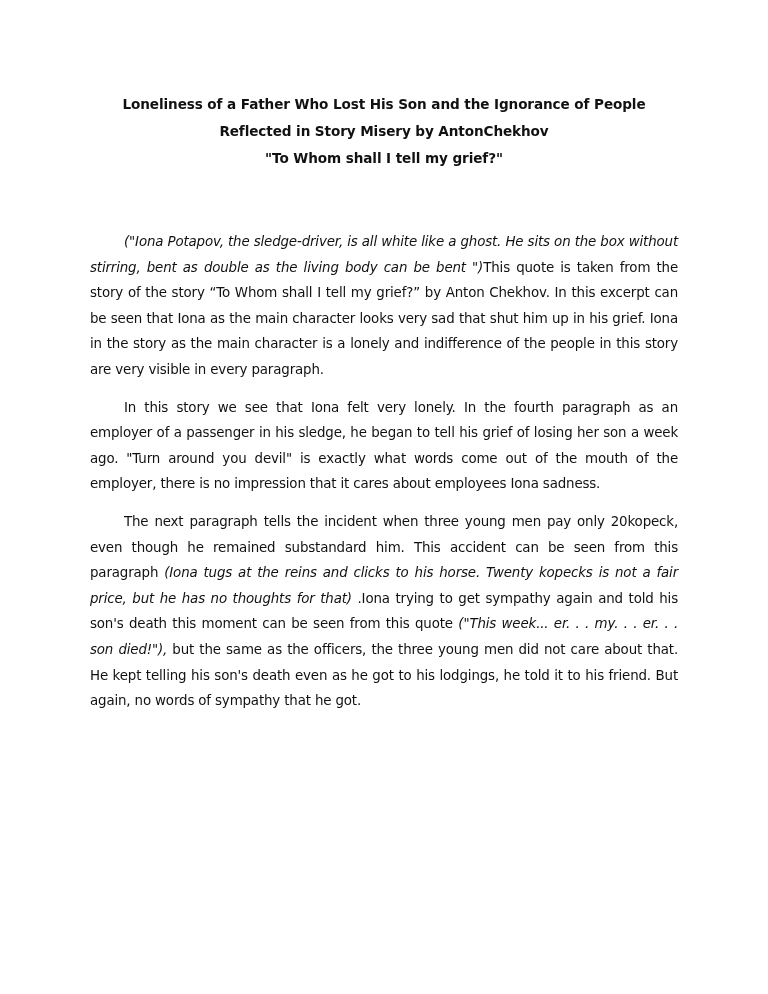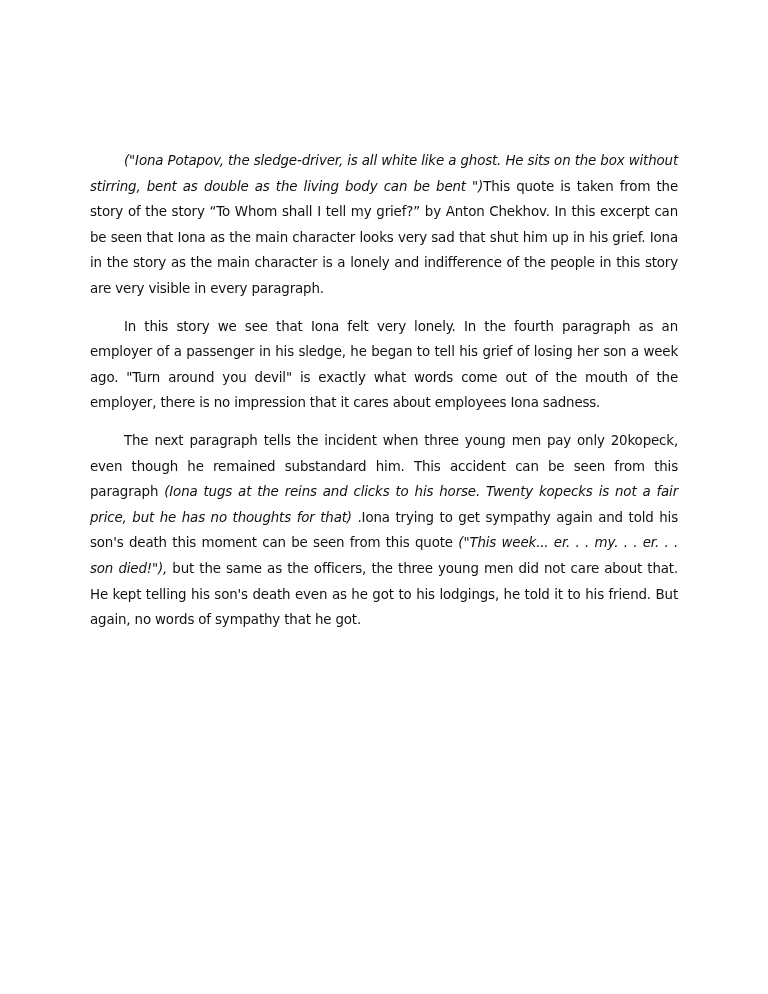--- a/index.html
+++ b/index.html
@@ -48,20 +48,25 @@
     }
     .q {
       font-style: italic;
     }
   </style>
 </head>
 <body>
 
 <div class="page">
 
+  <div class="title-block">
+    <span class="title-line">Loneliness of a Father Who Lost His Son and the Ignorance of People</span>
+    <span class="title-line">Reflected in Story Misery by AntonChekhov</span>
+    <span class="title-line">"To Whom shall I tell my grief?"</span>
+  </div>
 
   <div class="body-text">
 
     <p class="para"><span class="q">("Iona Potapov, the sledge-driver, is all white like a ghost. He sits on the box without stirring, bent as double as the living body can be bent ")</span><span>This quote is taken from the story of the story “To Whom shall I tell my grief?” by Anton Chekhov. In this excerpt can be seen that Iona as the main character looks very sad that shut him up in his grief. Iona in the story as the main character is a lonely and indifference of the people in this story are very visible in every paragraph.</span></p>
 
     <p class="para"><span>In this story we see that Iona felt very lonely. In the fourth paragraph as an employer of a passenger in his sledge, he began to tell his grief of losing her son a week ago. "Turn around you devil" is exactly what words come out of the mouth of the employer, there is no impression that it cares about employees Iona sadness.</span></p>
 
     <p class="para"><span>The next paragraph tells the incident when three young men pay only 20kopeck, even though he remained substandard him. This accident can be seen from this paragraph </span><span class="q">(Iona tugs at the reins and clicks to his horse. Twenty kopecks is not a fair price, but he has no thoughts for that)</span><span> .Iona trying to get sympathy again and told his son's death this moment can be seen from this quote </span><span class="q">("This week... er. . . my. . . er. . . son died!"),</span><span> but the same as the officers, the three young men did not care about that. He kept telling his son's death even as he got to his lodgings, he told it to his friend. But again, no words of sympathy that he got.</span></p>
 
   </div>

